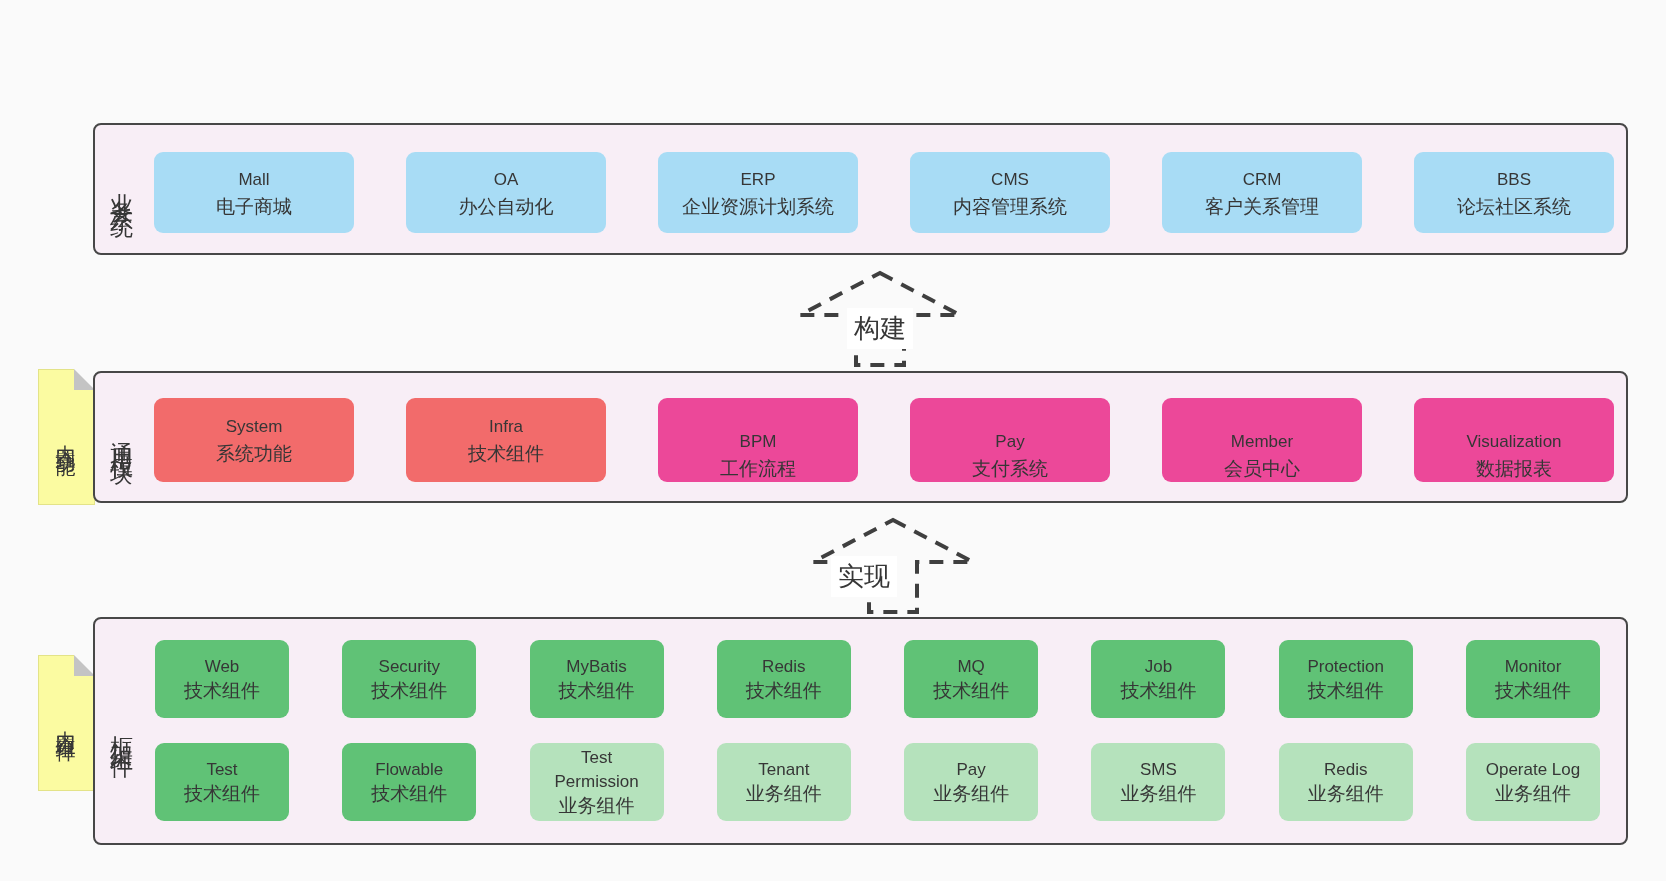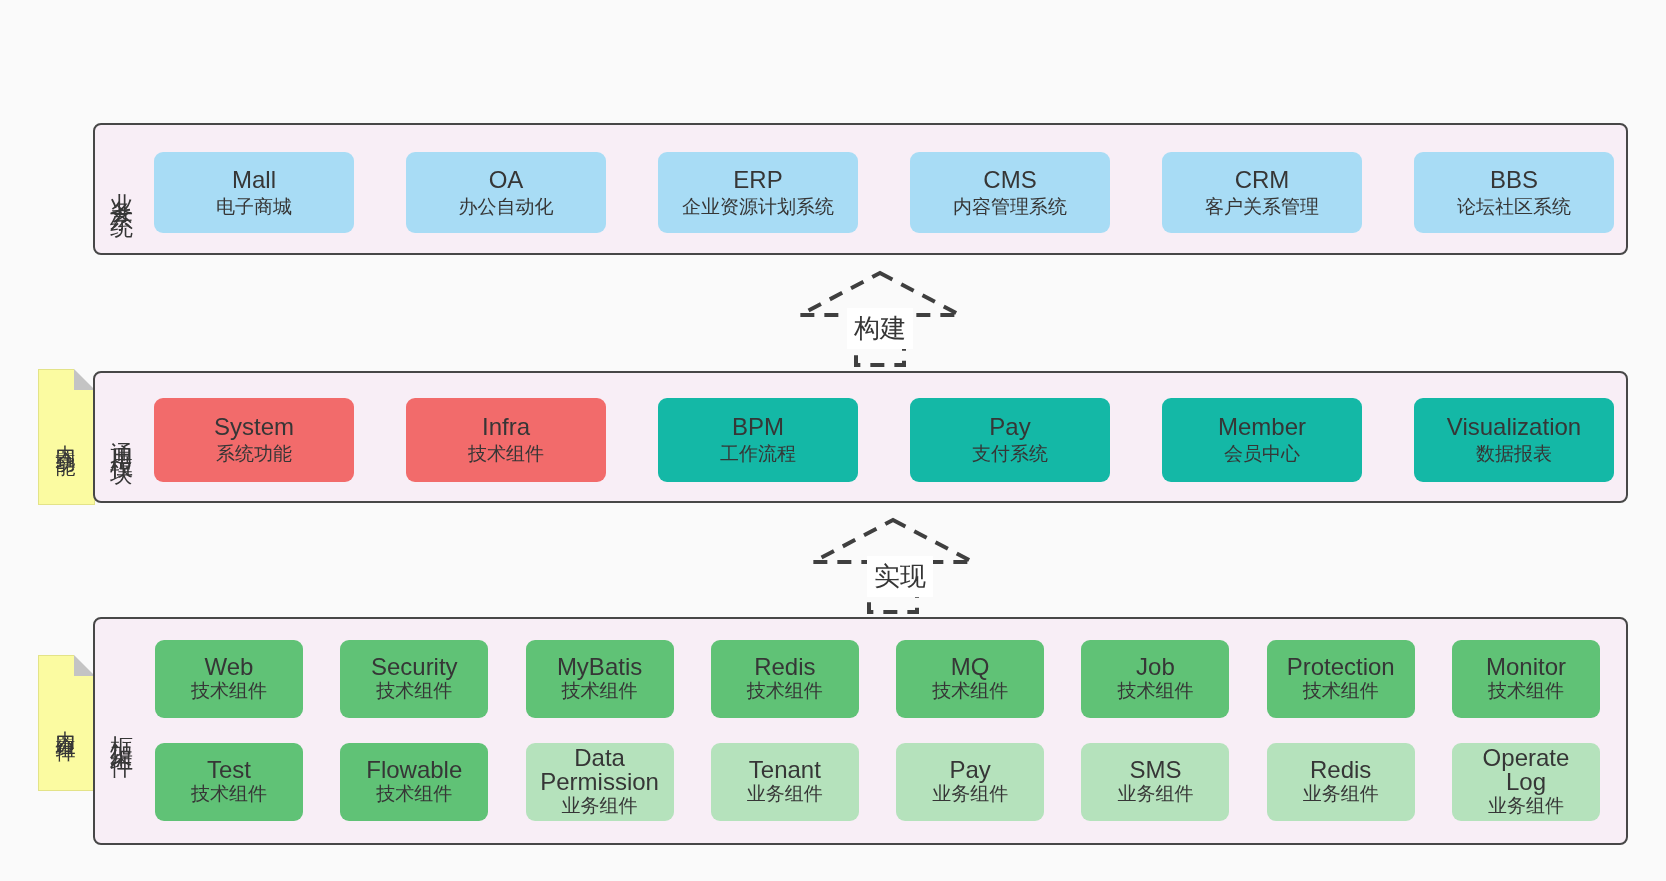--- a/index.html
+++ b/index.html
@@ -55,27 +55,27 @@
     flex-direction:column;
     align-items:center;
     justify-content:center;
     text-align:center;
     font-size:19px;
     line-height:27px;
     color:#363636;
     box-sizing:border-box;
     padding:0 10px;
   }
-  .box .bname{font-size:24px;}
+  .box .bname{font-size:17px;}
   .row-wide .box{width:200px;height:81px;}
   #layer-modules .box{height:84px;}
-  .row-narrow .box{width:148px;height:78px;line-height:24px;}
+  .row-narrow .box{width:134px;height:78px;line-height:24px;}
   .blue{background:#a8dcf5;}
   .red{background:#f26b6b;}
-  .pink{background:#14b8a6;}
+  .pink{background:#ec4899;justify-content:flex-end;}
   .green{background:#60c276;}
   .lightgreen{background:#b5e2bc;}
   .note{
     position:absolute;
     left:38px;
     width:57px;height:136px;
     background:#fbfba1;
     border:1px solid #e3e388;
     box-sizing:border-box;
     z-index:1;
@@ -112,21 +112,21 @@
     position:absolute;
     transform:translateX(-50%);
     background:#ffffff;
     font-size:26px;
     color:#363636;
     padding:3px 7px;
     z-index:3;
     white-space:nowrap;
   }
   #arrow-build-label{left:880px;top:308px;}
-  #arrow-impl-label{left:900px;top:556px;}
+  #arrow-impl-label{left:864px;top:556px;}
 </style>
 </head>
 <body>
 
 <div class="stage">
 
   <div class="note" id="note-modules">
     <span class="ntext">内置功能</span>
   </div>
   <div class="note" id="note-components">
@@ -242,21 +242,21 @@
     <div class="row row-narrow r2">
       <div class="box green">
         <div class="bname">Test</div>
         <div class="bdesc">技术组件</div>
       </div>
       <div class="box green">
         <div class="bname">Flowable</div>
         <div class="bdesc">技术组件</div>
       </div>
       <div class="box lightgreen">
-        <div class="bname">Data Permission</div>
+        <div class="bname">Test Permission</div>
         <div class="bdesc">业务组件</div>
       </div>
       <div class="box lightgreen">
         <div class="bname">Tenant</div>
         <div class="bdesc">业务组件</div>
       </div>
       <div class="box lightgreen">
         <div class="bname">Pay</div>
         <div class="bdesc">业务组件</div>
       </div>

